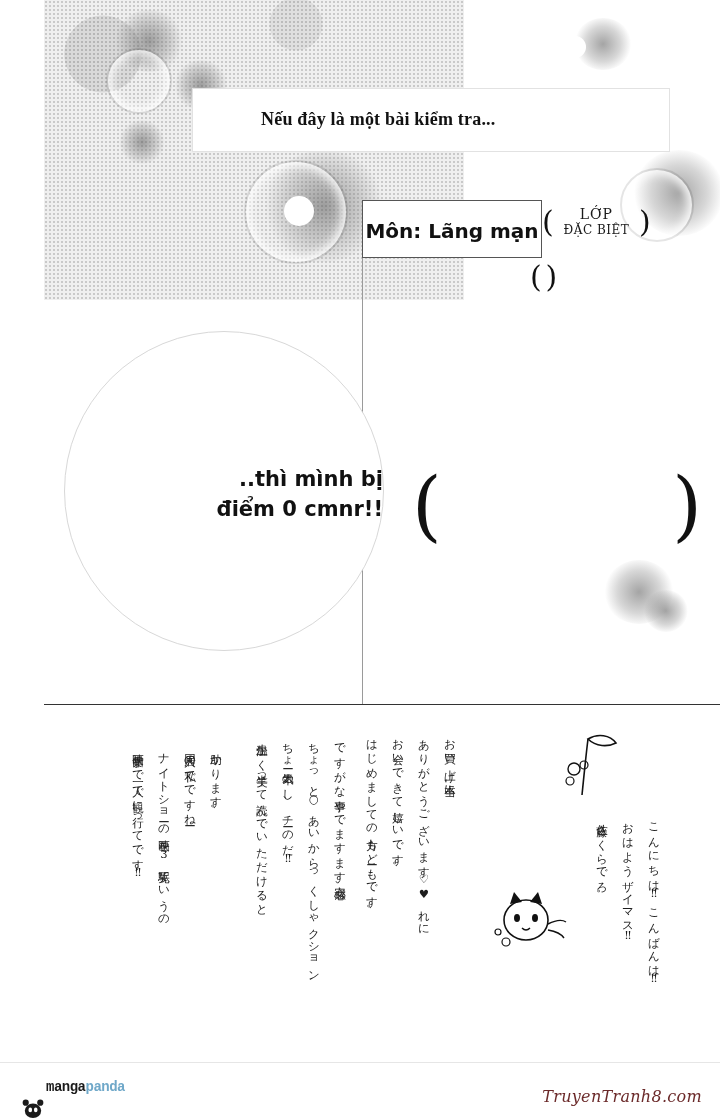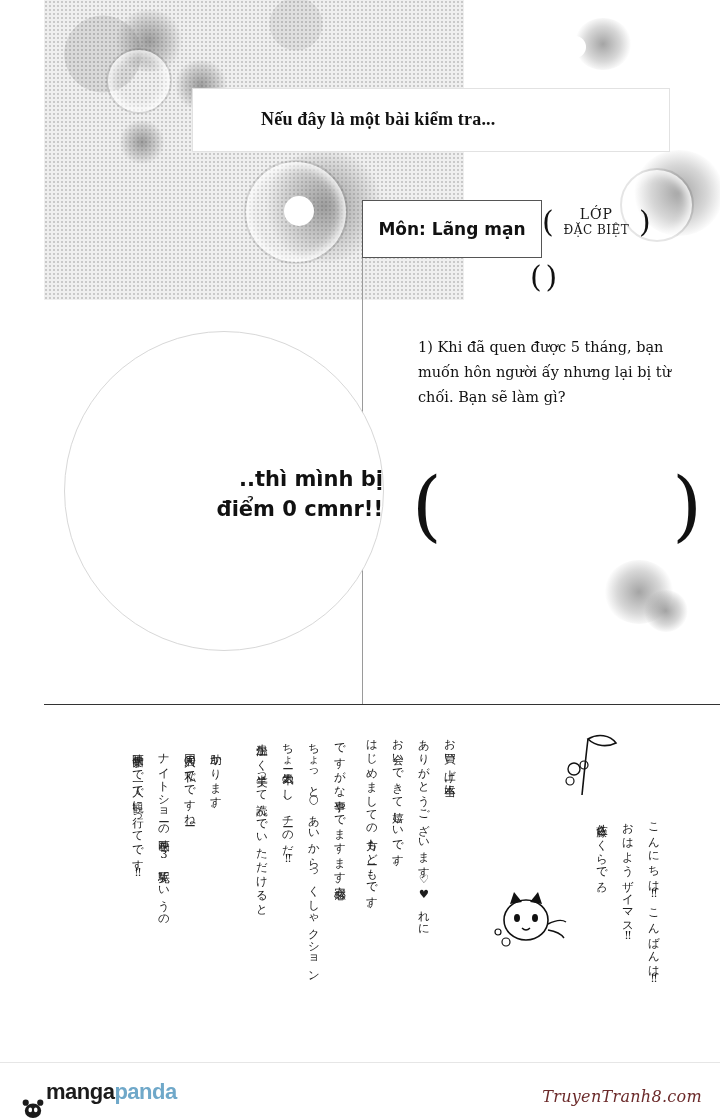--- a/index.html
+++ b/index.html
@@ -121,21 +121,21 @@
     top: 200px;
     width: 178px;
     height: 56px;
     background: #ffffff;
     border: 1px solid #555;
   }
   .subject-box .txt {
     position: absolute;
     left: 0; right: 0; top: 18px;
     text-align: center;
-    font-size: 17px;
+    font-size: 20px;
     font-weight: 700;
     color: #111;
     font-family: "DejaVu Sans", sans-serif;
   }
 
   
   .hand {
     font-family: "DejaVu Serif", serif;
     color: #1a1a1a;
   }
@@ -255,22 +255,22 @@
     top: 1062px;
     width: 720px;
     height: 58px;
     background: #ffffff;
     border-top: 1px solid #e6e6e6;
   }
   .brand {
     position: absolute;
     left: 22px;
     top: 16px;
-    font-family: Liberation Sans, sans-serif;
-    font-size: 22px;
+    font-family: Liberation Mono, monospace;
+    font-size: 14px;
     font-weight: 700;
     color: #1b1b1b;
     letter-spacing: -0.5px;
   }
   .brand .accent { color: #6fa8c9; }
   .panda {
     position: absolute;
     left: 0px;
     top: 20px;
     width: 22px;
@@ -339,21 +339,20 @@
         <span class="val">ĐẶC BIỆT</span>
       </span>
       <span class="paren">)</span>
     </div>
 
     <div class="field hand" style="left:486px;top:262px;">
       <span class="paren">(</span>
       <span class="paren">)</span>
     </div>
 
-    <div class="question">1) Khi đã quen được 5 tháng, bạn muốn hôn người ấy nhưng lại bị từ chối. Bạn sẽ làm gì?</div>
 
     <div class="answer">
       <span class="p-left">(</span>
       <span class="p-right">)</span>
     </div>
 
     <div class="bubble-round">
       <div class="txt">
         <span>..thì mình bị</span><br>
         <span>điểm 0 cmnr!!</span>

